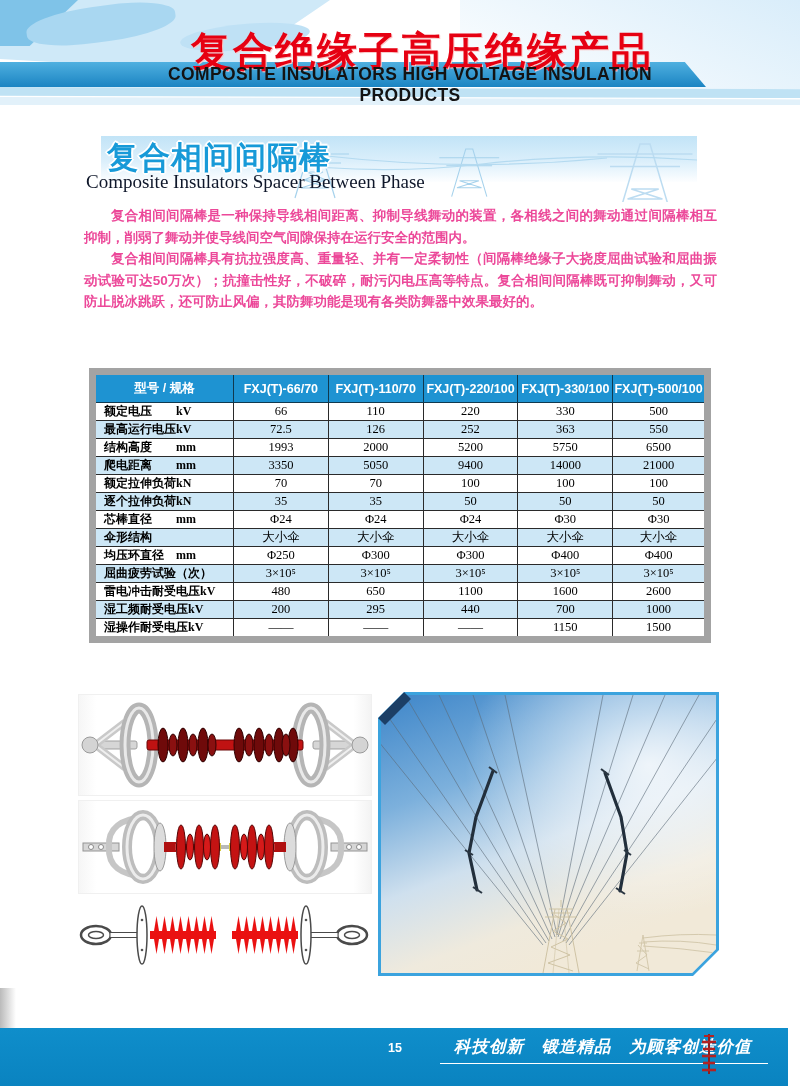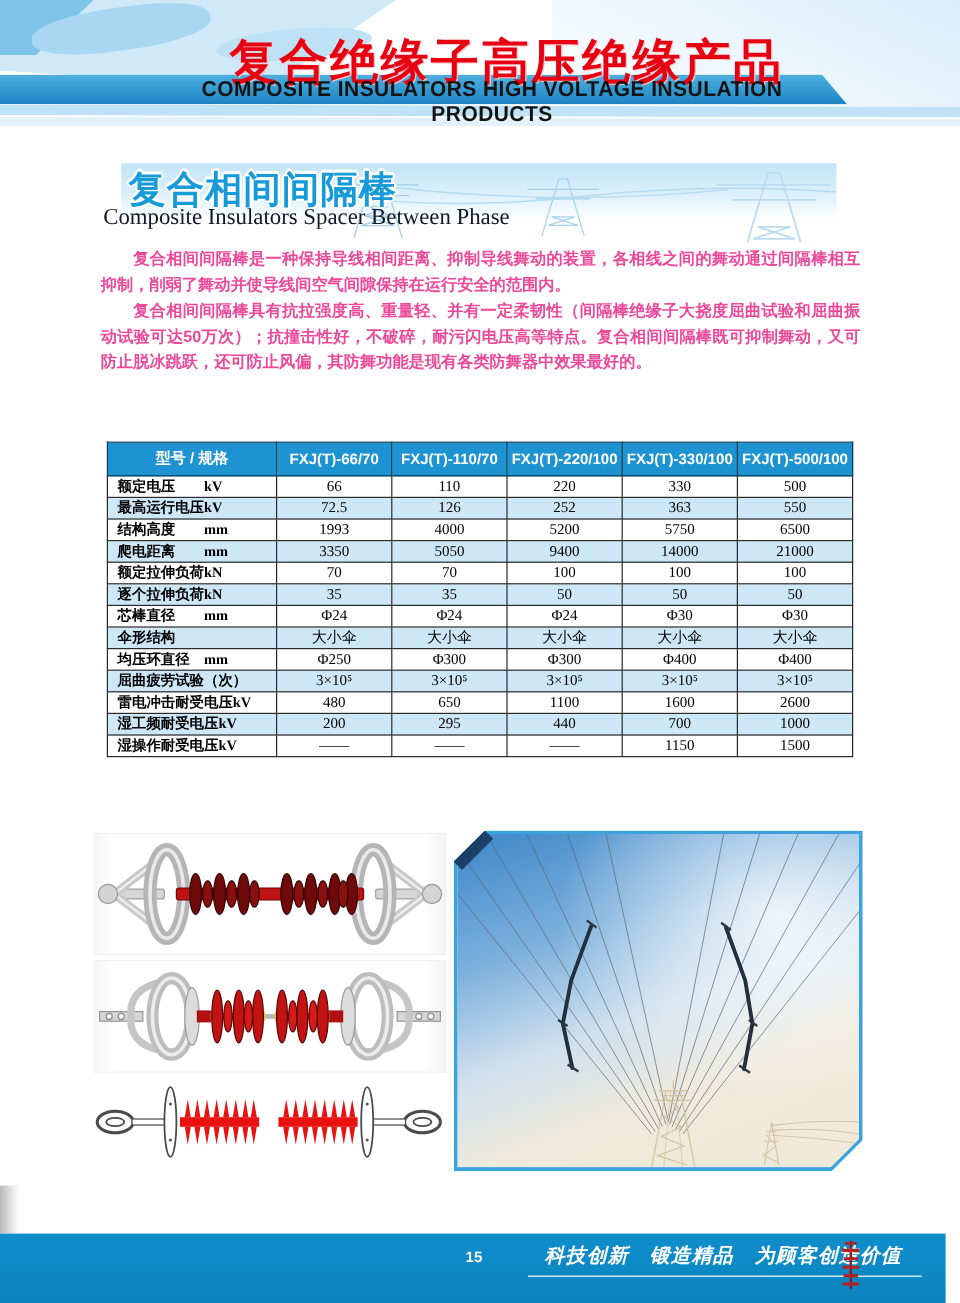--- a/index.html
+++ b/index.html
@@ -36,21 +36,21 @@
           text-shadow:-2px 0 #fff,2px 0 #fff,0 -2px #fff,0 2px #fff,-1px -1px #fff,1px 1px #fff,1px -1px #fff,-1px 1px #fff;}
   .sec-en{position:absolute;top:171px;left:86px;font-family:"Liberation Serif",serif;font-size:19px;color:#0f172a;}
 
   
   .body-text{position:absolute;top:205px;left:84px;width:633px;font-size:13.5px;line-height:21.5px;
              font-weight:600;color:#ec4899;text-align:justify;}
   .body-text p{margin:0;text-indent:2em;}
 
   
   .spec-table{position:absolute;top:368px;left:89px;border-collapse:collapse;width:622px;table-layout:fixed;
-              border:1px solid #a3a3a3;}
+              border:7px solid #a3a3a3;}
   .spec-table col.c0{width:141px;}
   .spec-table th{background:#1e93d2;color:#fff;font-size:12.5px;font-weight:bold;height:27px;
                  border:1px solid #10394f;padding:0;text-align:center;}
   .spec-table td{height:17px;line-height:17px;border:1px solid #2a2a2a;padding:0;text-align:center;
                  font-size:12px;color:#000;}
   .spec-table tbody tr:nth-child(even){background:#cde7f6;}
   td.rowhead{text-align:left;padding-left:8px;font-weight:bold;}
   .rlabel{display:inline-block;min-width:72px;}
   .runit{font-family:"Liberation Serif",serif;font-weight:bold;}
   td.val{font-family:"Liberation Serif",serif;font-size:12.5px;font-weight:500;}
@@ -161,21 +161,21 @@
           <td class="rowhead"><span class="rlabel">最高运行电压</span><span class="runit">kV</span></td>
           <td class="val">72.5</td>
           <td class="val">126</td>
           <td class="val">252</td>
           <td class="val">363</td>
           <td class="val">550</td>
         </tr>
         <tr>
           <td class="rowhead"><span class="rlabel">结构高度</span><span class="runit">mm</span></td>
           <td class="val">1993</td>
-          <td class="val">4000</td>
+          <td class="val">2000</td>
           <td class="val">5200</td>
           <td class="val">5750</td>
           <td class="val">6500</td>
         </tr>
         <tr>
           <td class="rowhead"><span class="rlabel">爬电距离</span><span class="runit">mm</span></td>
           <td class="val">3350</td>
           <td class="val">5050</td>
           <td class="val">9400</td>
           <td class="val">14000</td>

